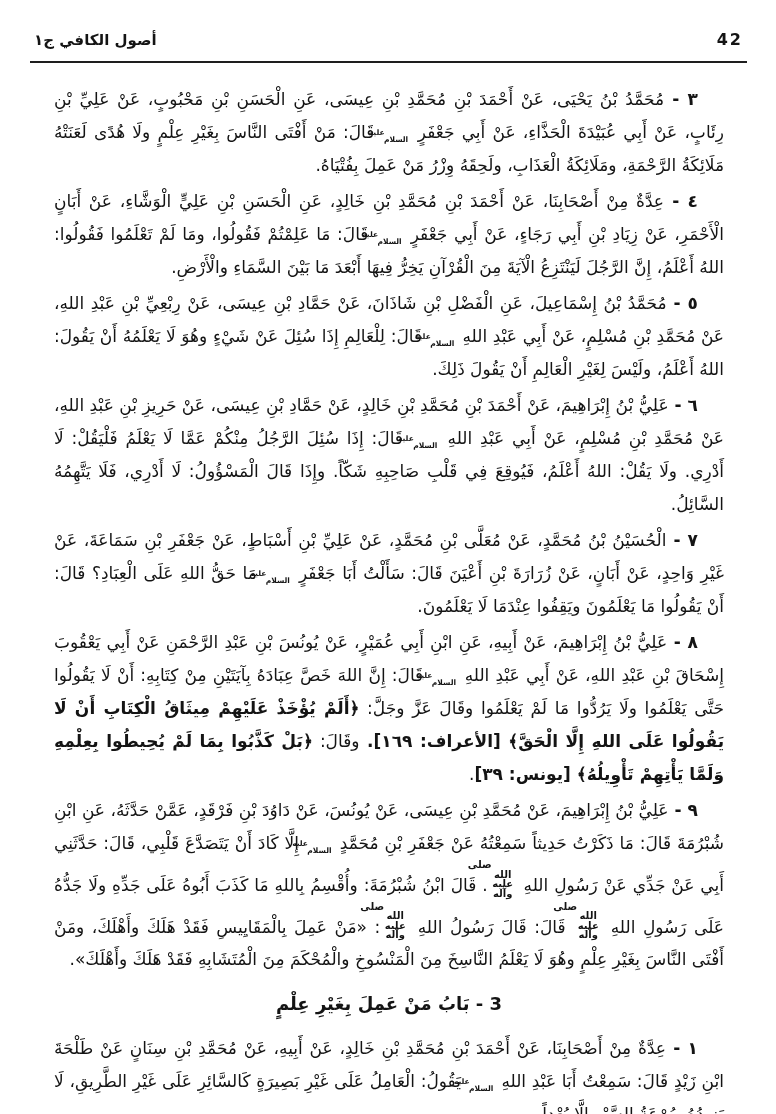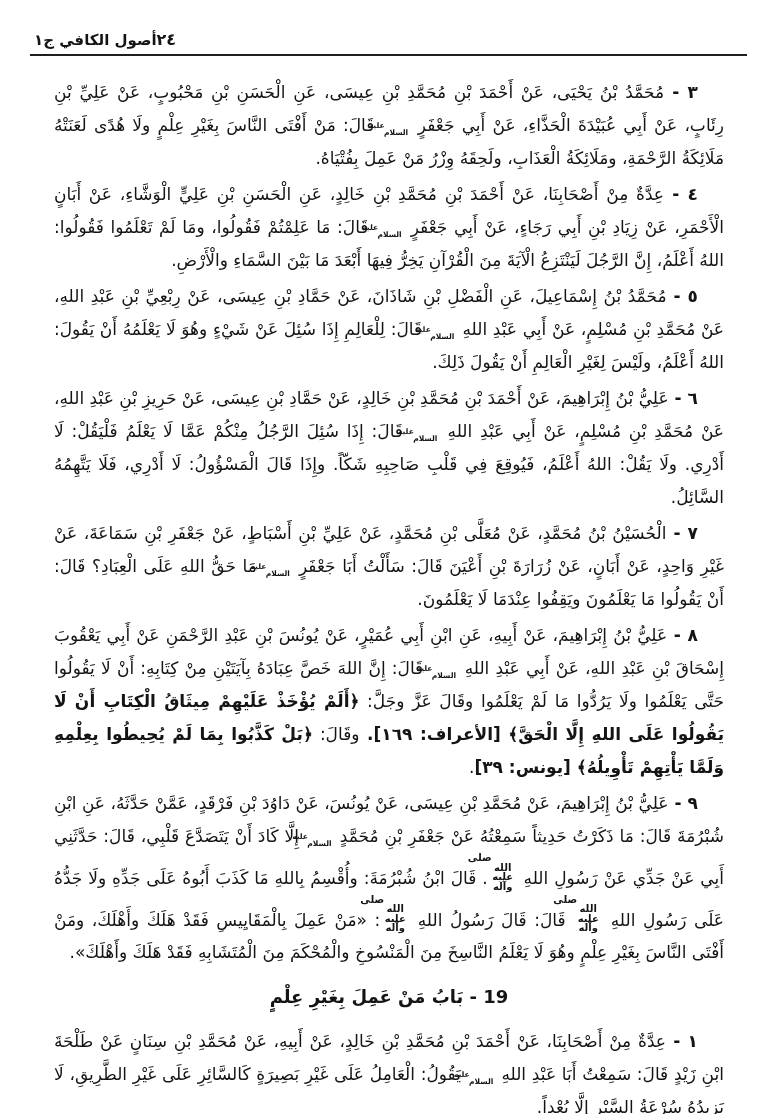--- a/index.html
+++ b/index.html
@@ -2,22 +2,22 @@
 <html lang="ar"><head>
 <meta charset="utf-8">
 <style>
   html, body { margin:0; padding:0; background:#d9d9d9; }
   .page {
     width:776px; height:1114px; margin:0 auto; background:#ffffff;
     font-family:"DejaVu Sans", sans-serif; color:#141414;
     position:relative; box-sizing:border-box; overflow:hidden;
   }
   .page-header {
-    direction:ltr; display:flex; align-items:flex-end;
-    margin:0 29px 0 30px; padding:30px 4px 5px 4px; border-bottom:2px solid #1e1e1e;
+    direction:ltr; display:flex; justify-content:space-between; align-items:flex-end;
+    margin:0 29px 0 30px; padding:30px 4px 12px 4px; border-bottom:2px solid #1e1e1e;
   }
   .book-title { font-weight:bold; font-size:15px; }
   .page-number { font-weight:bold; font-size:16px; letter-spacing:2px; }
   .page-body {
     direction:rtl; padding:20px 52px 0 54px;
     font-size:17px; line-height:33px; text-align:justify;
   }
   p.hadith { margin:0 0 3px 0; text-indent:26px; }
   .num { font-weight:bold; }
   .quran, .ref { font-weight:bold; }
@@ -30,26 +30,26 @@
     text-align:center; font-weight:bold; font-size:18px;
     margin:11px 0 12px 0; text-indent:0; line-height:33px;
   }
 </style>
 </head>
 <body>
 
 <div class="page">
   <div class="page-header">
     <span class="book-title">أصول الكافي ج١</span>
-    <span class="page-number">٢٤</span>
+    <span class="page-number">42</span>
   </div>
   <div class="page-body">
       <p class="hadith"><span class="num">٣ - </span><span class="t">مُحَمَّدُ بْنُ يَحْيَى، عَنْ أَحْمَدَ بْنِ مُحَمَّدِ بْنِ عِيسَى، عَنِ الْحَسَنِ بْنِ مَحْبُوبٍ، عَنْ عَلِيِّ بْنِ رِئَابٍ، عَنْ أَبِي عُبَيْدَةَ الْحَذَّاءِ، عَنْ أَبِي جَعْفَرٍ </span><span class="hon">عليه السلام</span><span class="t"> قَالَ: مَنْ أَفْتَى النَّاسَ بِغَيْرِ عِلْمٍ ولَا هُدًى لَعَنَتْهُ مَلَائِكَةُ الرَّحْمَةِ، ومَلَائِكَةُ الْعَذَابِ، ولَحِقَهُ وِزْرُ مَنْ عَمِلَ بِفُتْيَاهُ.</span></p>
       <p class="hadith"><span class="num">٤ - </span><span class="t">عِدَّةٌ مِنْ أَصْحَابِنَا، عَنْ أَحْمَدَ بْنِ مُحَمَّدِ بْنِ خَالِدٍ، عَنِ الْحَسَنِ بْنِ عَلِيٍّ الْوَشَّاءِ، عَنْ أَبَانٍ الْأَحْمَرِ، عَنْ زِيَادِ بْنِ أَبِي رَجَاءٍ، عَنْ أَبِي جَعْفَرٍ </span><span class="hon">عليه السلام</span><span class="t"> قَالَ: مَا عَلِمْتُمْ فَقُولُوا، ومَا لَمْ تَعْلَمُوا فَقُولُوا: اللهُ أَعْلَمُ، إِنَّ الرَّجُلَ لَيَنْتَزِعُ الْآيَةَ مِنَ الْقُرْآنِ يَخِرُّ فِيهَا أَبْعَدَ مَا بَيْنَ السَّمَاءِ والْأَرْضِ.</span></p>
       <p class="hadith"><span class="num">٥ - </span><span class="t">مُحَمَّدُ بْنُ إِسْمَاعِيلَ، عَنِ الْفَضْلِ بْنِ شَاذَانَ، عَنْ حَمَّادِ بْنِ عِيسَى، عَنْ رِبْعِيِّ بْنِ عَبْدِ اللهِ، عَنْ مُحَمَّدِ بْنِ مُسْلِمٍ، عَنْ أَبِي عَبْدِ اللهِ </span><span class="hon">عليه السلام</span><span class="t"> قَالَ: لِلْعَالِمِ إِذَا سُئِلَ عَنْ شَيْءٍ وهُوَ لَا يَعْلَمُهُ أَنْ يَقُولَ: اللهُ أَعْلَمُ، ولَيْسَ لِغَيْرِ الْعَالِمِ أَنْ يَقُولَ ذَلِكَ.</span></p>
       <p class="hadith"><span class="num">٦ - </span><span class="t">عَلِيُّ بْنُ إِبْرَاهِيمَ، عَنْ أَحْمَدَ بْنِ مُحَمَّدِ بْنِ خَالِدٍ، عَنْ حَمَّادِ بْنِ عِيسَى، عَنْ حَرِيزِ بْنِ عَبْدِ اللهِ، عَنْ مُحَمَّدِ بْنِ مُسْلِمٍ، عَنْ أَبِي عَبْدِ اللهِ </span><span class="hon">عليه السلام</span><span class="t"> قَالَ: إِذَا سُئِلَ الرَّجُلُ مِنْكُمْ عَمَّا لَا يَعْلَمُ فَلْيَقُلْ: لَا أَدْرِي. ولَا يَقُلْ: اللهُ أَعْلَمُ، فَيُوقِعَ فِي قَلْبِ صَاحِبِهِ شَكّاً. وإِذَا قَالَ الْمَسْؤُولُ: لَا أَدْرِي، فَلَا يَتَّهِمُهُ السَّائِلُ.</span></p>
       <p class="hadith"><span class="num">٧ - </span><span class="t">الْحُسَيْنُ بْنُ مُحَمَّدٍ، عَنْ مُعَلَّى بْنِ مُحَمَّدٍ، عَنْ عَلِيِّ بْنِ أَسْبَاطٍ، عَنْ جَعْفَرِ بْنِ سَمَاعَةَ، عَنْ غَيْرِ وَاحِدٍ، عَنْ أَبَانٍ، عَنْ زُرَارَةَ بْنِ أَعْيَنَ قَالَ: سَأَلْتُ أَبَا جَعْفَرٍ </span><span class="hon">عليه السلام</span><span class="t"> مَا حَقُّ اللهِ عَلَى الْعِبَادِ؟ قَالَ: أَنْ يَقُولُوا مَا يَعْلَمُونَ ويَقِفُوا عِنْدَمَا لَا يَعْلَمُونَ.</span></p>
       <p class="hadith"><span class="num">٨ - </span><span class="t">عَلِيُّ بْنُ إِبْرَاهِيمَ، عَنْ أَبِيهِ، عَنِ ابْنِ أَبِي عُمَيْرٍ، عَنْ يُونُسَ بْنِ عَبْدِ الرَّحْمَنِ عَنْ أَبِي يَعْقُوبَ إِسْحَاقَ بْنِ عَبْدِ اللهِ، عَنْ أَبِي عَبْدِ اللهِ </span><span class="hon">عليه السلام</span><span class="t"> قَالَ: إِنَّ اللهَ خَصَّ عِبَادَهُ بِآيَتَيْنِ مِنْ كِتَابِهِ: أَنْ لَا يَقُولُوا حَتَّى يَعْلَمُوا ولَا يَرُدُّوا مَا لَمْ يَعْلَمُوا وقَالَ عَزَّ وجَلَّ: </span><span class="quran">﴿أَلَمْ يُؤْخَذْ عَلَيْهِمْ مِيثَاقُ الْكِتَابِ أَنْ لَا يَقُولُوا عَلَى اللهِ إِلَّا الْحَقَّ﴾</span><span class="ref"> [الأعراف: ١٦٩]. </span><span class="t">وقَالَ: </span><span class="quran">﴿بَلْ كَذَّبُوا بِمَا لَمْ يُحِيطُوا بِعِلْمِهِ وَلَمَّا يَأْتِهِمْ تَأْوِيلُهُ﴾</span><span class="ref"> [يونس: ٣٩]</span><span class="t">.</span></p>
       <p class="hadith"><span class="num">٩ - </span><span class="t">عَلِيُّ بْنُ إِبْرَاهِيمَ، عَنْ مُحَمَّدِ بْنِ عِيسَى، عَنْ يُونُسَ، عَنْ دَاوُدَ بْنِ فَرْقَدٍ، عَمَّنْ حَدَّثَهُ، عَنِ ابْنِ شُبْرُمَةَ قَالَ: مَا ذَكَرْتُ حَدِيثاً سَمِعْتُهُ عَنْ جَعْفَرِ بْنِ مُحَمَّدٍ </span><span class="hon">عليه السلام</span><span class="t"> إِلَّا كَادَ أَنْ يَتَصَدَّعَ قَلْبِي، قَالَ: حَدَّثَنِي أَبِي عَنْ جَدِّي عَنْ رَسُولِ اللهِ </span><span class="hon hon-lg">صلى الله عليه وآله</span><span class="t">. قَالَ ابْنُ شُبْرُمَةَ: وأُقْسِمُ بِاللهِ مَا كَذَبَ أَبُوهُ عَلَى جَدِّهِ ولَا جَدُّهُ عَلَى رَسُولِ اللهِ </span><span class="hon hon-lg">صلى الله عليه وآله</span><span class="t"> قَالَ: قَالَ رَسُولُ اللهِ </span><span class="hon hon-lg">صلى الله عليه وآله</span><span class="t">: «مَنْ عَمِلَ بِالْمَقَايِيسِ فَقَدْ هَلَكَ وأَهْلَكَ، ومَنْ أَفْتَى النَّاسَ بِغَيْرِ عِلْمٍ وهُوَ لَا يَعْلَمُ النَّاسِخَ مِنَ الْمَنْسُوخِ والْمُحْكَمَ مِنَ الْمُتَشَابِهِ فَقَدْ هَلَكَ وأَهْلَكَ».</span></p>
-      <div class="chapter-heading">19 - بَابُ مَنْ عَمِلَ بِغَيْرِ عِلْمٍ</div>
+      <div class="chapter-heading">3 - بَابُ مَنْ عَمِلَ بِغَيْرِ عِلْمٍ</div>
       <p class="hadith"><span class="num">١ - </span><span class="t">عِدَّةٌ مِنْ أَصْحَابِنَا، عَنْ أَحْمَدَ بْنِ مُحَمَّدِ بْنِ خَالِدٍ، عَنْ أَبِيهِ، عَنْ مُحَمَّدِ بْنِ سِنَانٍ عَنْ طَلْحَةَ ابْنِ زَيْدٍ قَالَ: سَمِعْتُ أَبَا عَبْدِ اللهِ </span><span class="hon">عليه السلام</span><span class="t"> يَقُولُ: الْعَامِلُ عَلَى غَيْرِ بَصِيرَةٍ كَالسَّائِرِ عَلَى غَيْرِ الطَّرِيقِ، لَا يَزِيدُهُ سُرْعَةُ السَّيْرِ إِلَّا بُعْداً.</span></p>
     </div>
 </div>
 
 </body></html>

